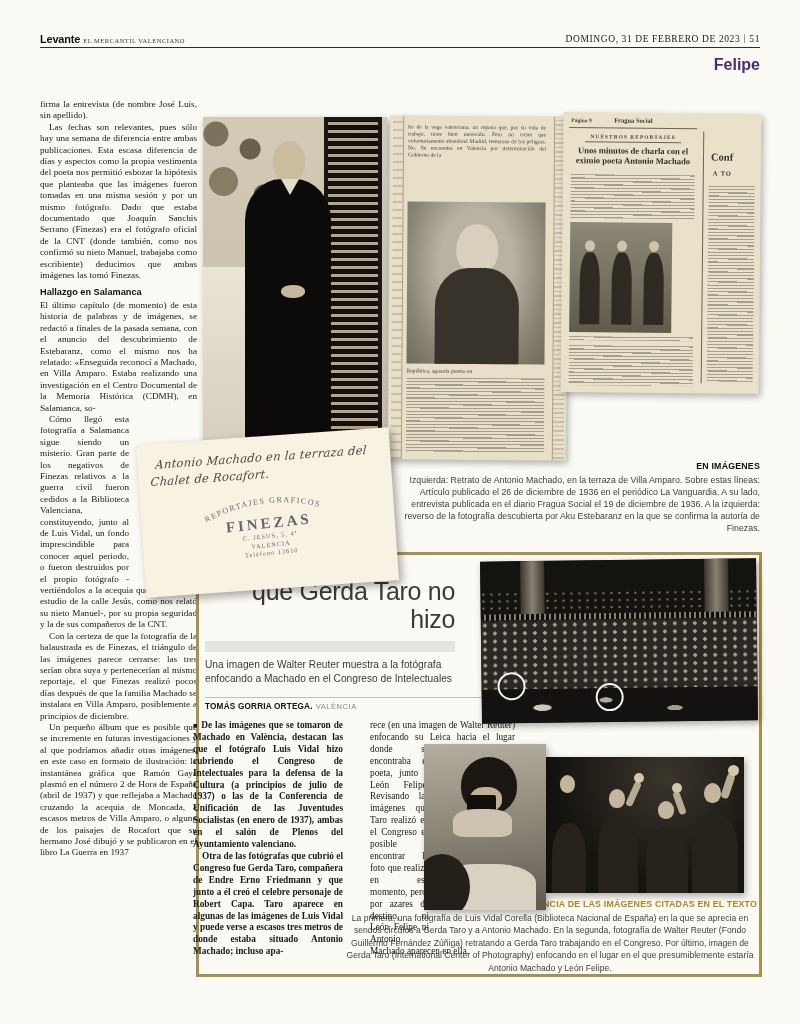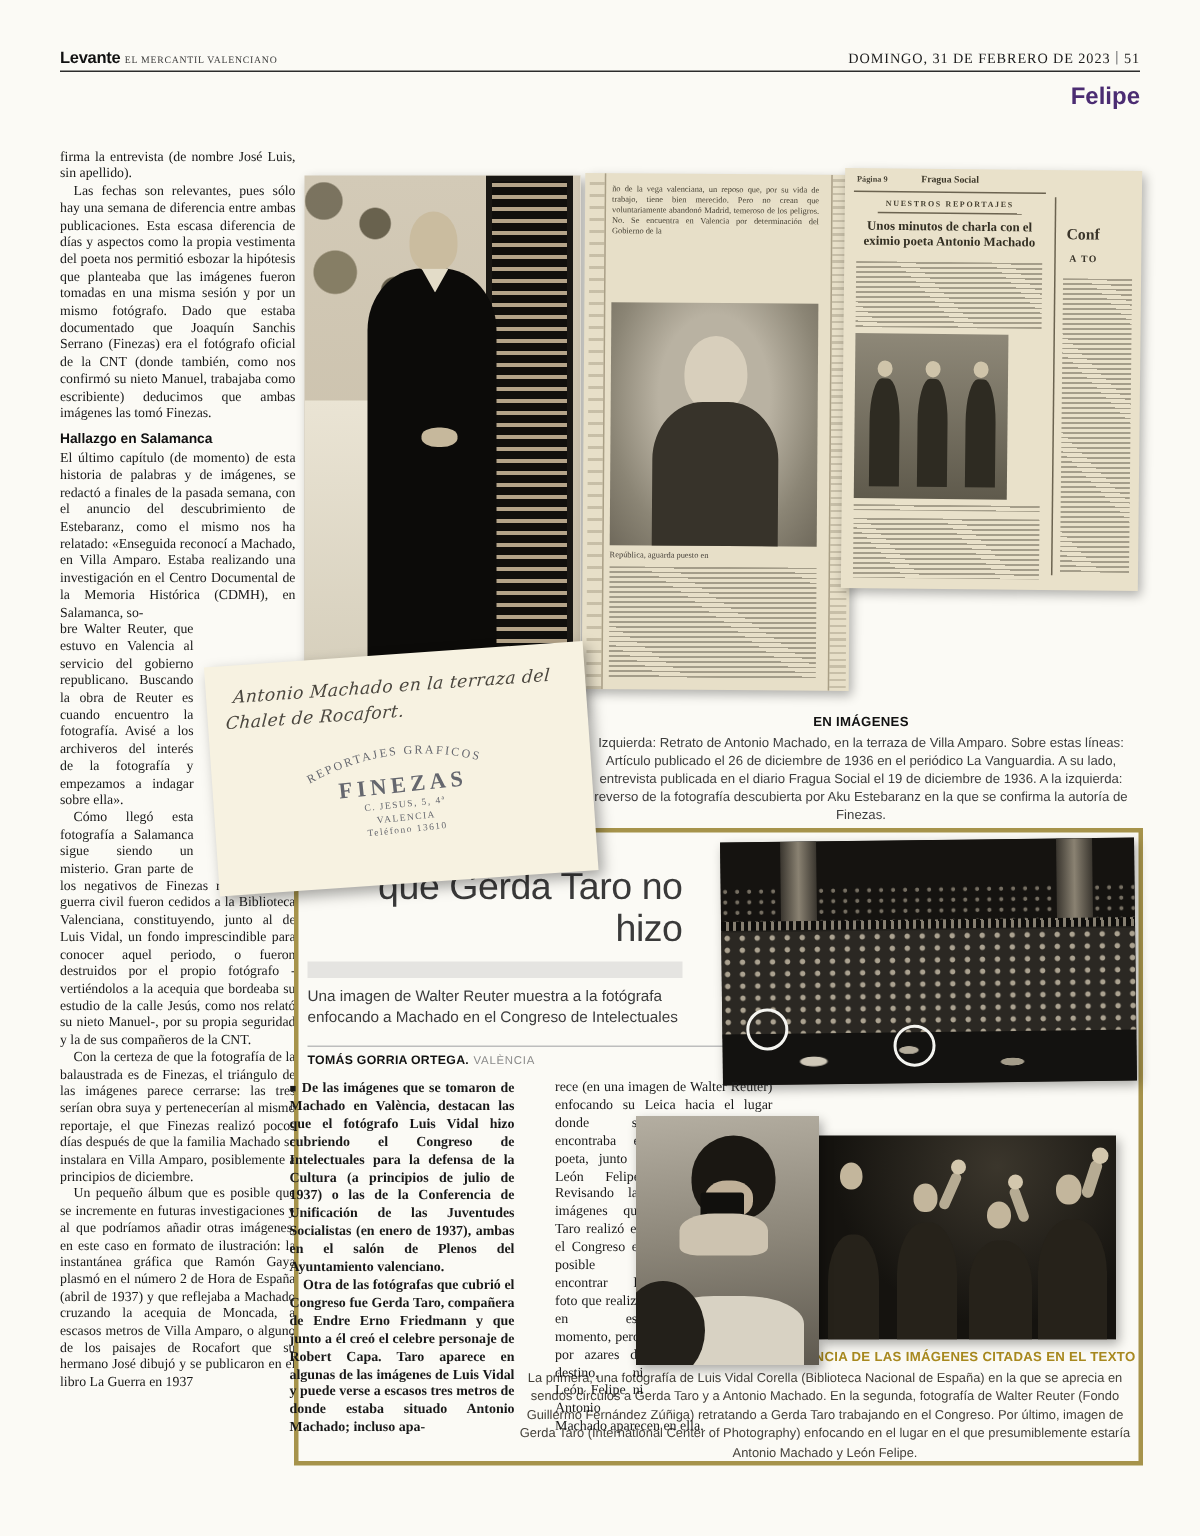--- a/index.html
+++ b/index.html
@@ -83,21 +83,21 @@
   .ffig{position:absolute;bottom:8px;width:20px;height:72px;background:#2e2b22;border-radius:40% 40% 0 0;}
   .fhead{position:absolute;top:-12px;left:5px;width:10px;height:11px;background:#cfc4aa;border-radius:50%;}
   .f-photocap{position:absolute;left:8px;top:224px;width:124px;height:4px;}
   .f-bottom{position:absolute;left:8px;top:233px;width:124px;height:40px;}
   .f-divider{position:absolute;left:140px;top:18px;height:252px;border-left:1px solid #6b6350;}
   .f-conf{position:absolute;left:148px;top:38px;font-weight:bold;font-size:10.5px;color:#3a352a;}
   .f-ato{position:absolute;left:150px;top:56px;font-weight:bold;font-size:6.5px;letter-spacing:1px;color:#3a352a;}
   .f-rlines{position:absolute;left:146px;top:72px;width:46px;height:196px;}
 
   
-  .enimg{position:absolute;left:388px;top:475px;width:372px;text-align:center;
+  .enimg{position:absolute;left:388px;top:460px;width:372px;text-align:right;
          font-family:"Liberation Sans",sans-serif;color:#3d3d3d;font-size:8.8px;line-height:12.1px;}
   .enimg-h{font-weight:bold;color:#111;margin-bottom:2px;letter-spacing:.2px;}
 
   
   .frame{position:absolute;left:196px;top:552px;width:566px;height:425px;box-sizing:border-box;
          border:3px solid #a6934b;}
 
   
   .headline{position:absolute;left:205px;top:577px;width:250px;text-align:right;
             font-family:"Liberation Sans",sans-serif;font-size:25px;line-height:28px;
@@ -189,21 +189,20 @@
   </div>
   <div class="hdr-rule"></div>
   <div class="section">Felipe</div>
 
   <div class="leftcol">
     <p class="noindent">firma la entrevista (de nombre José Luis, sin apellido).</p>
     <p>Las fechas son relevantes, pues sólo hay una semana de diferencia entre ambas publicaciones. Esta escasa diferencia de días y aspectos como la propia vestimenta del poeta nos permitió esbozar la hipótesis que planteaba que las imágenes fueron tomadas en una misma sesión y por un mismo fotógrafo. Dado que estaba documentado que Joaquín Sanchis Serrano (Finezas) era el fotógrafo oficial de la CNT (donde también, como nos confirmó su nieto Manuel, trabajaba como escribiente) deducimos que ambas imágenes las tomó Finezas.</p>
     <h3 class="subhead">Hallazgo en Salamanca</h3>
     <p class="noindent">El último capítulo (de momento) de esta historia de palabras y de imágenes, se redactó a finales de la pasada semana, con el anuncio del descubrimiento de Estebaranz, como el mismo nos ha relatado: «Enseguida reconocí a Machado, en Villa Amparo. Estaba realizando una investigación en el Centro Documental de la Memoria Histórica (CDMH), en Salamanca, so-</p>
     <div class="card-gap"></div>
-    <p class="noindent">bre Walter Reuter, que estuvo en Valencia al servicio del gobierno republicano. Buscando la obra de Reuter es cuando encuentro la fotografía. Avisé a los archiveros del interés de la fotografía y empezamos a indagar sobre ella».</p>
     <p>Cómo llegó esta fotografía a Salamanca sigue siendo un misterio. Gran parte de los negativos de Finezas relativos a la guerra civil fueron cedidos a la Biblioteca Valenciana, constituyendo, junto al de Luis Vidal, un fondo imprescindible para conocer aquel periodo, o fueron destruidos por el propio fotógrafo -vertiéndolos a la acequia que bordeaba su estudio de la calle Jesús, como nos relató su nieto Manuel-, por su propia seguridad y la de sus compañeros de la CNT.</p>
     <p>Con la certeza de que la fotografía de la balaustrada es de Finezas, el triángulo de las imágenes parece cerrarse: las tres serían obra suya y pertenecerían al mismo reportaje, el que Finezas realizó pocos días después de que la familia Machado se instalara en Villa Amparo, posiblemente a principios de diciembre.</p>
     <p>Un pequeño álbum que es posible que se incremente en futuras investigaciones y al que podríamos añadir otras imágenes, en este caso en formato de ilustración: la instantánea gráfica que Ramón Gaya plasmó en el número 2 de Hora de España (abril de 1937) y que reflejaba a Machado cruzando la acequia de Moncada, a escasos metros de Villa Amparo, o alguno de los paisajes de Rocafort que su hermano José dibujó y se publicaron en el libro La Guerra en 1937</p>
   </div>
 
   <div class="ph ph-machado">
     <span class="m-plant"></span>
     <span class="m-shutter"></span>
     <span class="m-table"></span>
     <span class="m-suit"></span>

